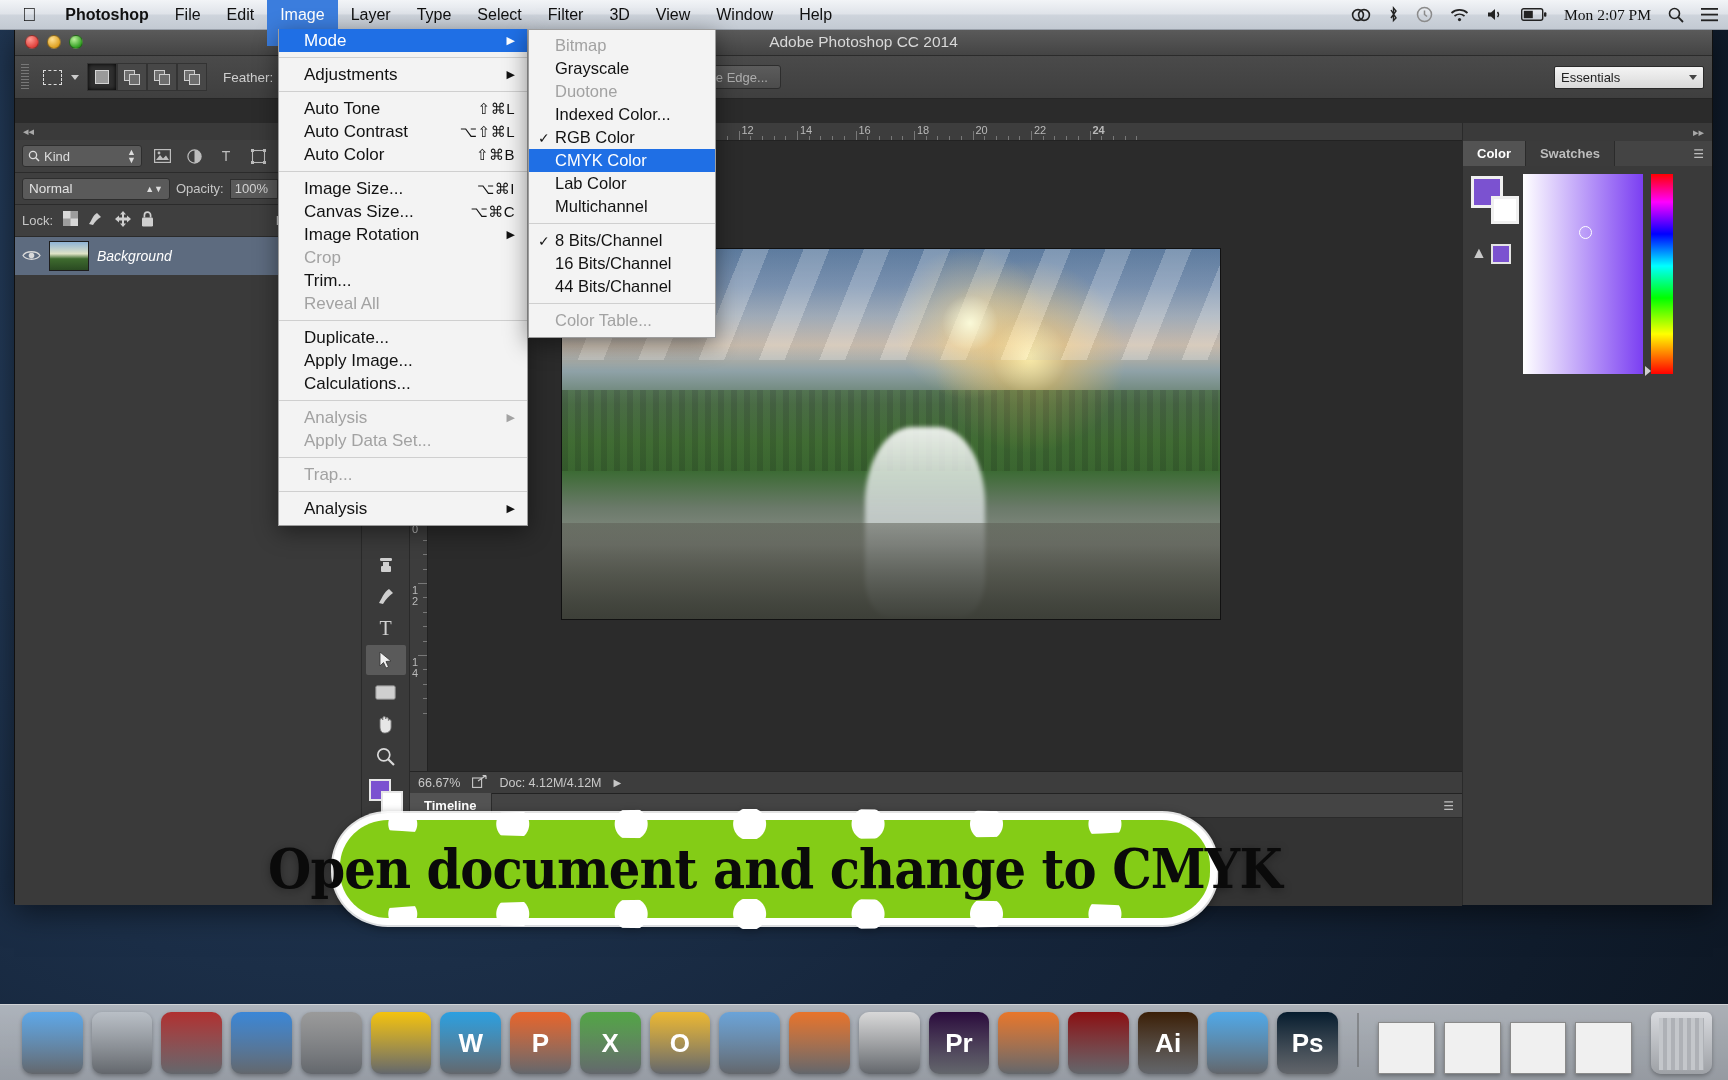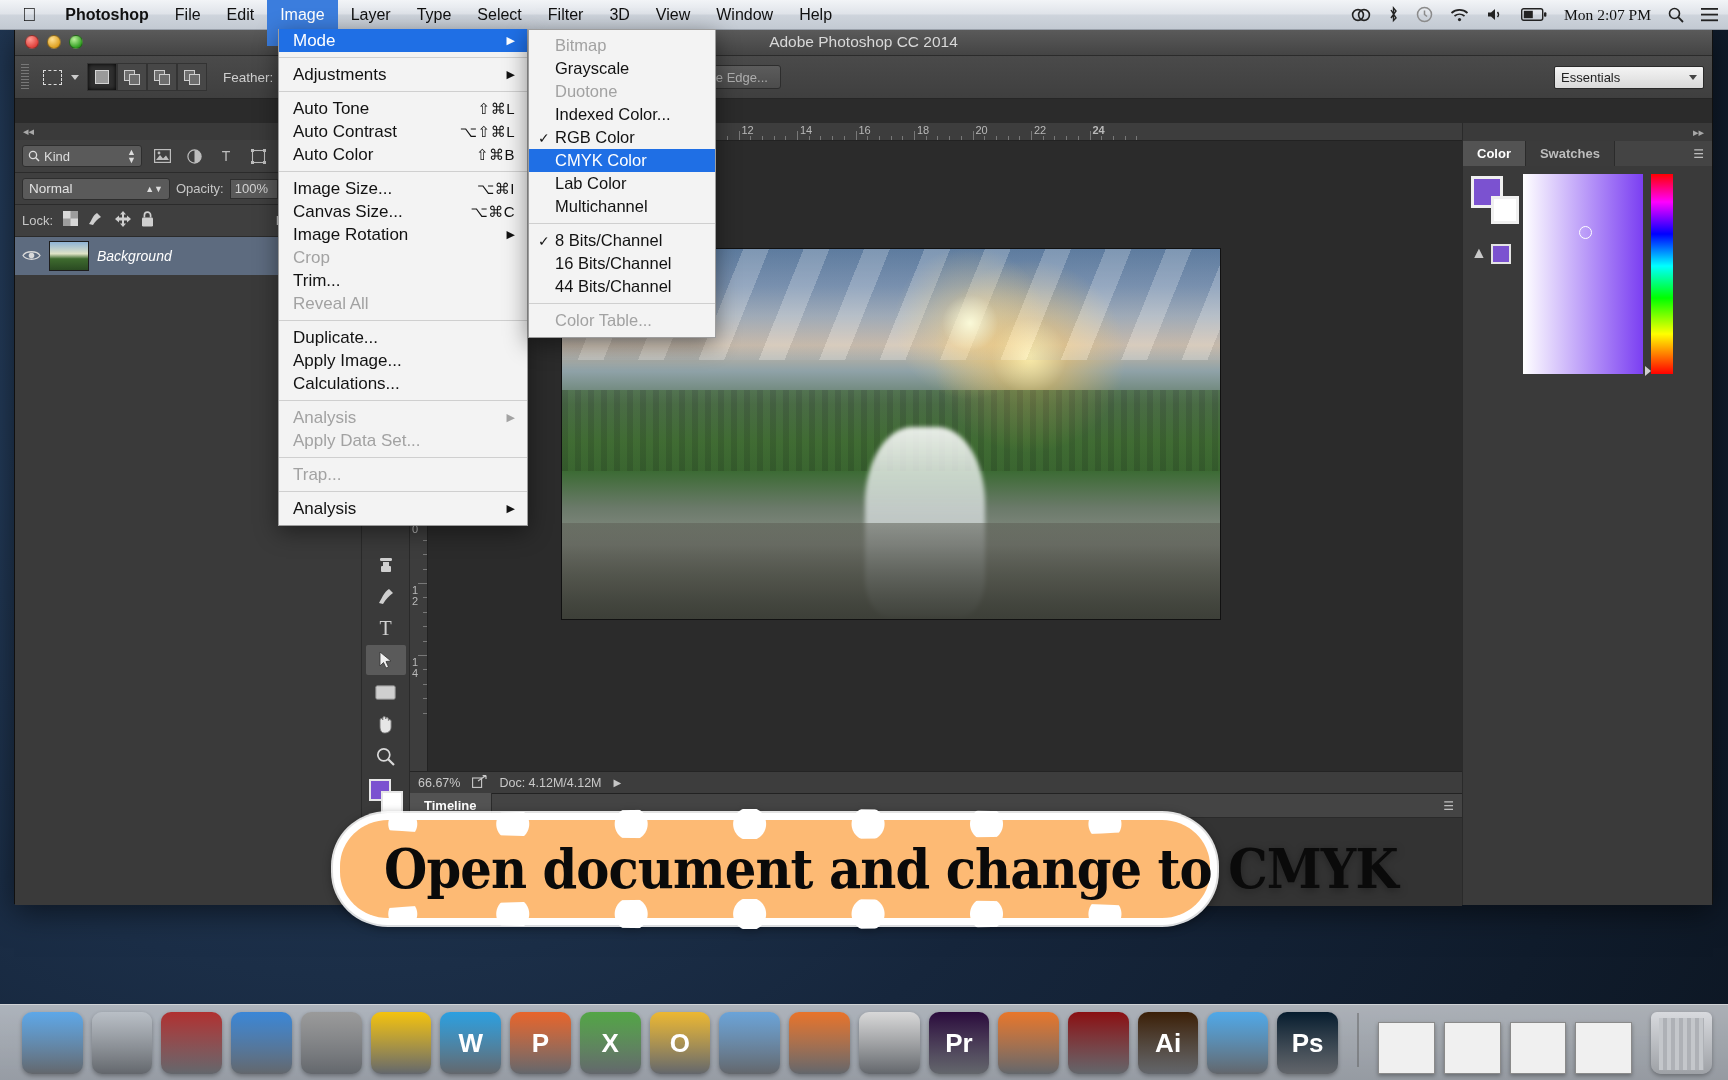--- a/index.html
+++ b/index.html
@@ -205,43 +205,43 @@
      border-top:5px solid transparent;border-bottom:5px solid transparent;border-left:6px solid #cfcfcf;}
   #rpFill{ flex:1; background:#3a3a3a; }
 
   
   #imageMenu{
     position:absolute; left:278px; top:29px; width:250px; z-index:300;
     background:#f3f3f3; border:1px solid #9d9d9d; border-top:none;
     box-shadow:0 6px 22px rgba(0,0,0,.45);
     font-size:17px; color:#121212; padding-bottom:5px;
   }
-  .mrow{ height:23px; display:flex; align-items:center; padding:0 12px 0 14px;
+  .mrow{ height:23px; display:flex; align-items:center; padding:0 12px 0 25px;
      justify-content:space-between; white-space:nowrap; }
   .mrow.hl{ background:#1f6fe5; color:#fff; }
   .mrow.dim{ color:#a2a2a2; }
   .mrow .sc{ font-size:15px; letter-spacing:.5px; }
   .mrow .sub{ font-size:11px; }
   .mdiv{ height:1px; background:#cfcfcf; margin:5px 0; }
 
   
   #modeMenu{
     position:absolute; left:528px; top:29px; width:188px; z-index:310;
     background:#f3f3f3; border:1px solid #9d9d9d;
     box-shadow:0 6px 22px rgba(0,0,0,.45);
     font-size:16.5px; color:#121212; padding:4px 0 5px 0;
   }
   #modeMenu .mrow{ padding:0 10px 0 26px; position:relative; }
   #modeMenu .chk{ position:absolute; left:9px; font-size:14px; }
 
   
   #caption{
     position:absolute; left:340px; top:820px; width:870px; height:98px; z-index:400;
-    background:#fdba74; border-radius:48px/46px;
-    display:flex; align-items:center; justify-content:flex-start;
+    background:#84cc16; border-radius:48px/46px;
+    display:flex; align-items:center; justify-content:center;
     box-shadow:0 0 0 7px #fff, 0 0 0 9px rgba(255,255,255,.85);
     filter:drop-shadow(0 2px 4px rgba(0,0,0,.35));
   }
   #caption::before, #caption::after{
     content:""; position:absolute; left:12px; right:12px; height:30px; background:#fff;
     border-radius:50%;
   }
   #caption::before{ top:-11px;
     background:radial-gradient(circle at 6% 50%,#fff 14px,transparent 15px),
                radial-gradient(circle at 19% 50%,#fff 16px,transparent 17px),

